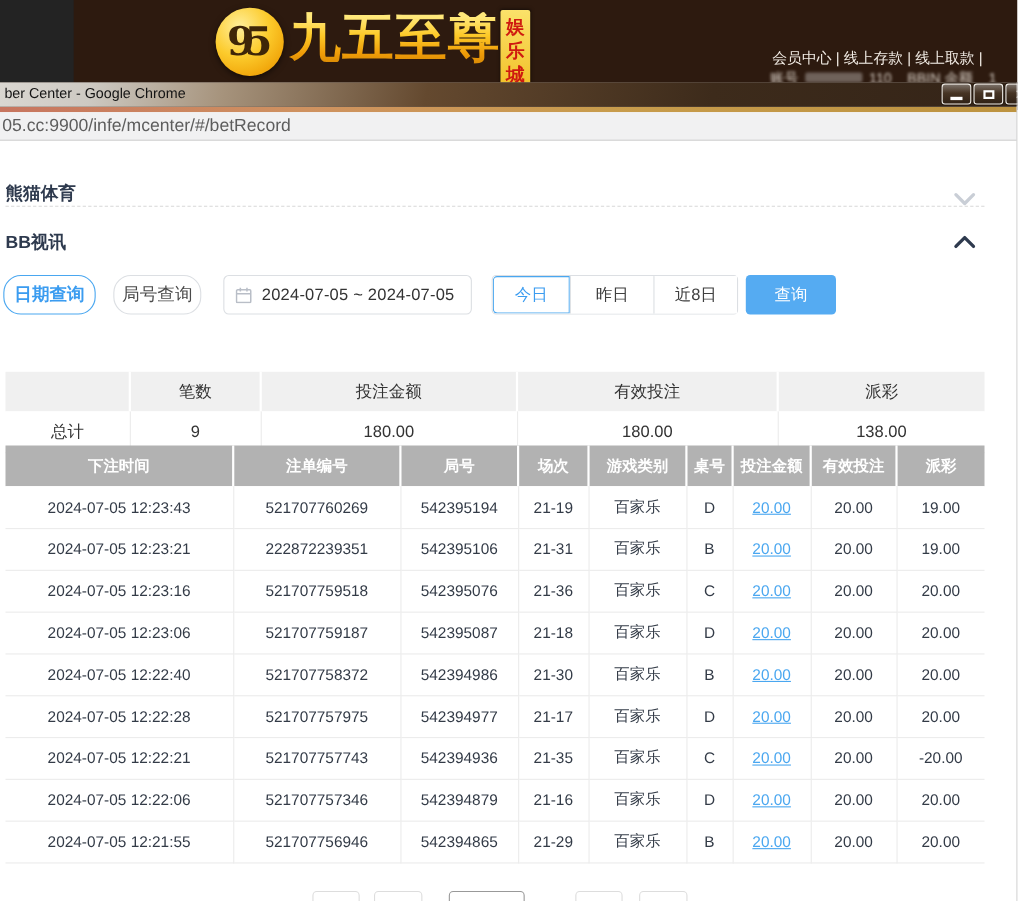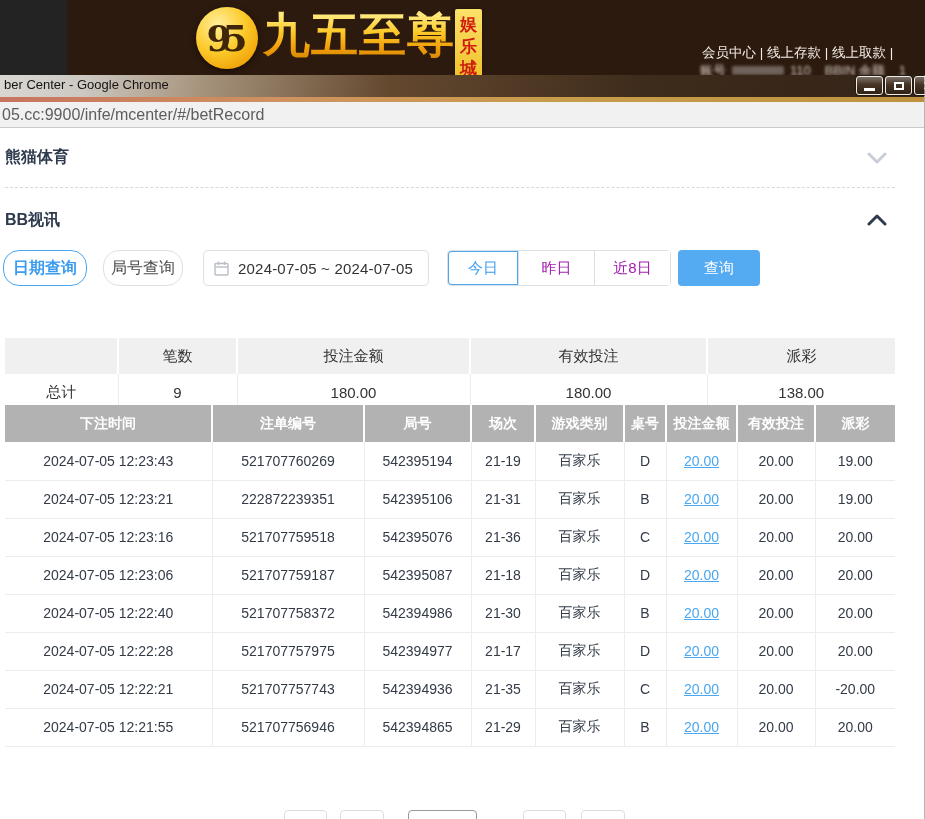--- a/index.html
+++ b/index.html
@@ -58,42 +58,42 @@
   .glyph-max { width:10px; height:8px; border:2px solid #fff; background:transparent; }
   .glyph-close { color:#fff; font-size:12px; font-weight:bold; }
   .glass-strip { height:5px; background:linear-gradient(90deg,#c7755f 0%,#cf9260 30%,#c89c4c 60%,#bd9340 100%); }
   .urlbar { position:relative; height:26px; background:#f1f1f2; border-bottom:1px solid #c9c9c9; }
   .url-text { position:absolute; left:2px; top:0; line-height:25px; font-size:16px; color:#5d5d5d; white-space:nowrap; }
 
   
   .page { position:absolute; top:53px; left:0; width:924px; height:691px; background:#fff; }
   .section-row { position:absolute; left:5px; width:890px; }
   .section-row .section-title { font-size:16px; font-weight:bold; color:#2e3a4e; }
-  .row-panda { top:0; height:60px; border-bottom:1px dashed #d8d8d8; display:flex; align-items:center; }
+  .row-panda { top:0; height:60px; border-bottom:1px dashed #d8d8d8; display:flex; align-items:flex-end; }
   .row-bb { top:61px; height:56px; display:flex; align-items:center; padding-top:6px; }
   .chev { position:absolute; right:8px; }
 
   .filter-row { position:absolute; left:3px; top:122px; height:36px; display:flex; align-items:stretch; }
   .btn-pill {
     height:36px; border-radius:16px; background:#fff; font-size:16px;
     display:flex; align-items:center; justify-content:center;
   }
   .btn-date-query { width:84px; border:1px solid #4aa7f0; color:#3b9cf0; font-weight:bold; margin-right:16px; }
   .btn-round-query { width:80px; border:1px solid #dcdfe3; color:#4a4a4a; margin-right:20px; }
   .date-input {
     width:226px; height:36px; border:1px solid #dcdfe3; border-radius:5px; background:#fff;
     display:flex; align-items:center; padding-left:10px; margin-right:18px;
   }
   .date-input svg { margin-right:9px; }
   .date-input .date-value { font-size:15px; color:#333; letter-spacing:.2px; }
   .btn-group { display:flex; height:36px; border:1px solid #dcdfe3; border-radius:4px; margin-right:7px; }
   .seg { width:76px; font-size:15px; display:flex; align-items:center; justify-content:center; background:#fff; }
   .seg + .seg { border-left:1px solid #dcdfe3; }
   .seg-active { width:70px; color:#3b9cf0; box-shadow:inset 0 0 0 1px #4aa7f0; border-radius:4px 0 0 4px; z-index:2; }
-  .seg-idle { color:#a21caf; }
+  .seg-idle { color:#404040; }
   .btn-search {
     width:82px; height:36px; background:#55abf2; color:#fff; border:none; border-radius:4px;
     font-size:15px; display:flex; align-items:center; justify-content:center;
   }
 
   table { border-collapse:collapse; table-layout:fixed; }
   .summary-table { position:absolute; left:5px; top:190px; width:890px;margin-top:20px; }
   .summary-table th { height:36px; background:#f0f0f0; font-size:15px; font-weight:normal; color:#333; border-right:2px solid #fff; }
   .summary-table th:last-child { border-right:none; }
   .summary-table td { height:37px; background:#fff; font-size:15px; color:#333; text-align:center; border-right:1px solid #ececec; border-bottom:1px solid #e8e8e8; }
@@ -315,20 +315,31 @@
             <td>521707757743</td>
             <td>542394936</td>
             <td>21-35</td>
             <td>百家乐</td>
             <td>C</td>
             <td><a class="amount-link">20.00</a></td>
             <td>20.00</td>
             <td class="neg">-20.00</td>
           </tr>
           <tr>
+            <td>2024-07-05 12:22:06</td>
+            <td>521707757346</td>
+            <td>542394879</td>
+            <td>21-16</td>
+            <td>百家乐</td>
+            <td>D</td>
+            <td><a class="amount-link">20.00</a></td>
+            <td>20.00</td>
+            <td>20.00</td>
+          </tr>
+          <tr>
             <td>2024-07-05 12:21:55</td>
             <td>521707756946</td>
             <td>542394865</td>
             <td>21-29</td>
             <td>百家乐</td>
             <td>B</td>
             <td><a class="amount-link">20.00</a></td>
             <td>20.00</td>
             <td>20.00</td>
           </tr>

